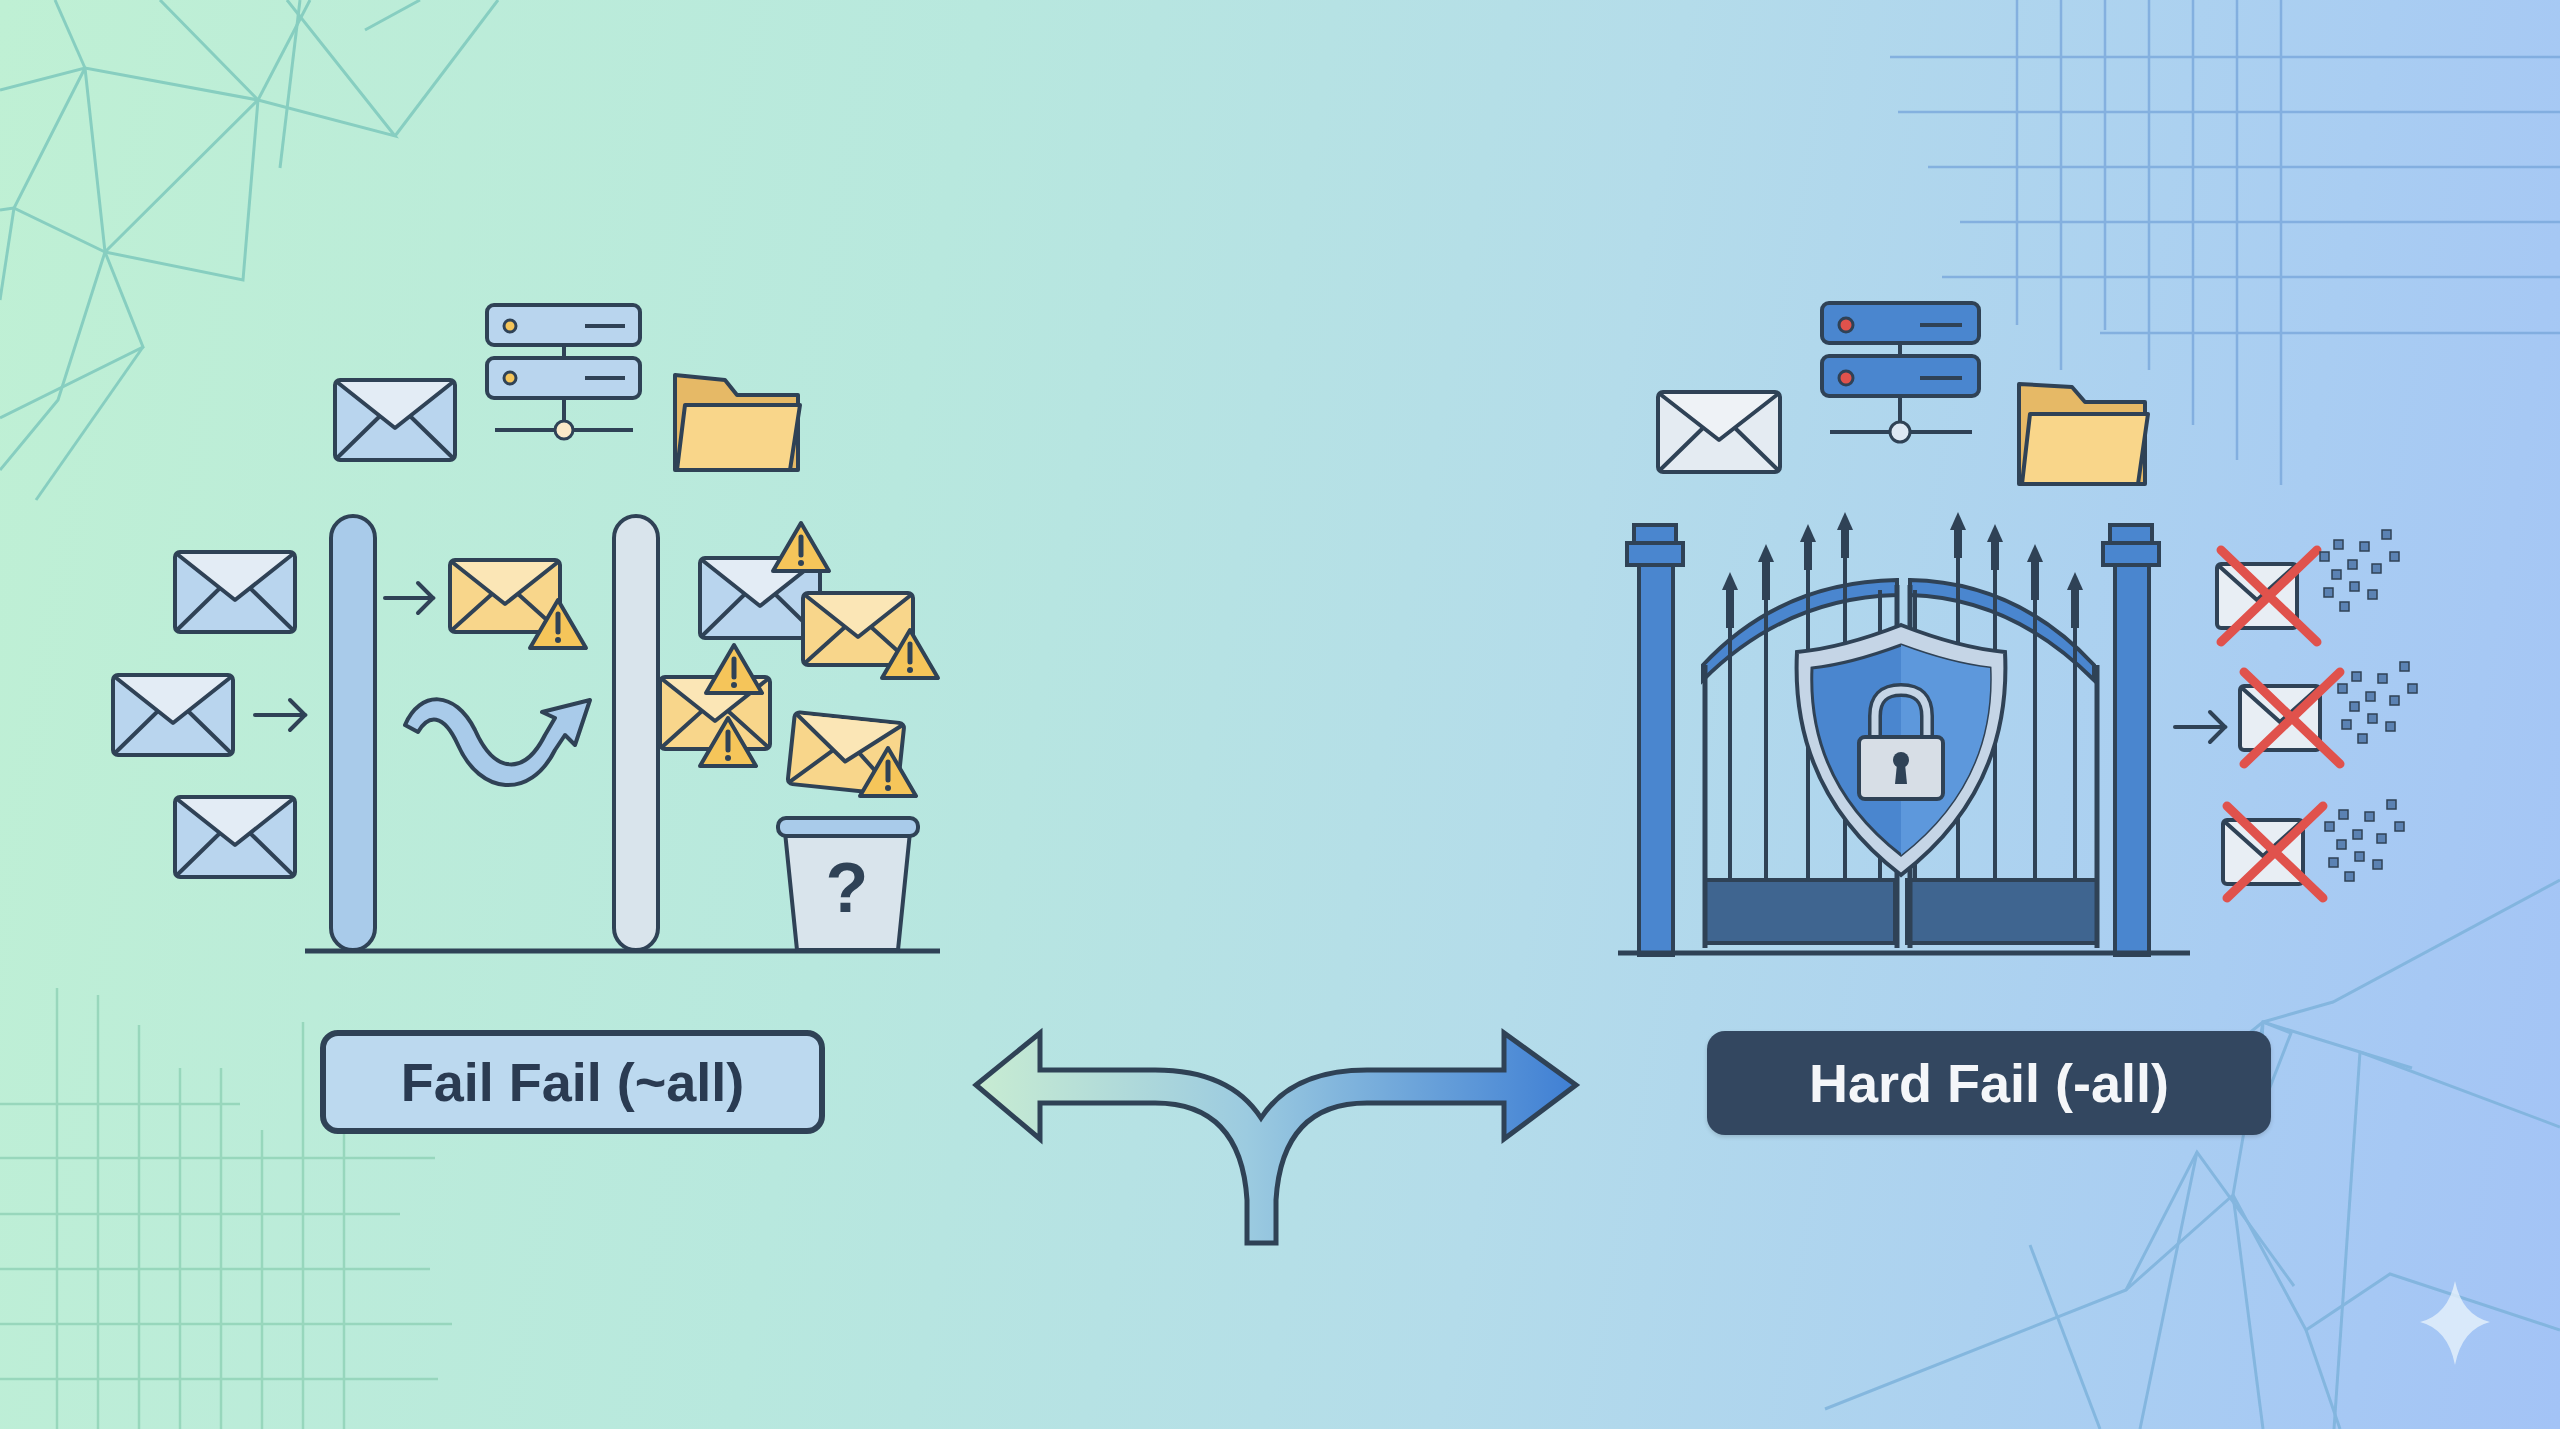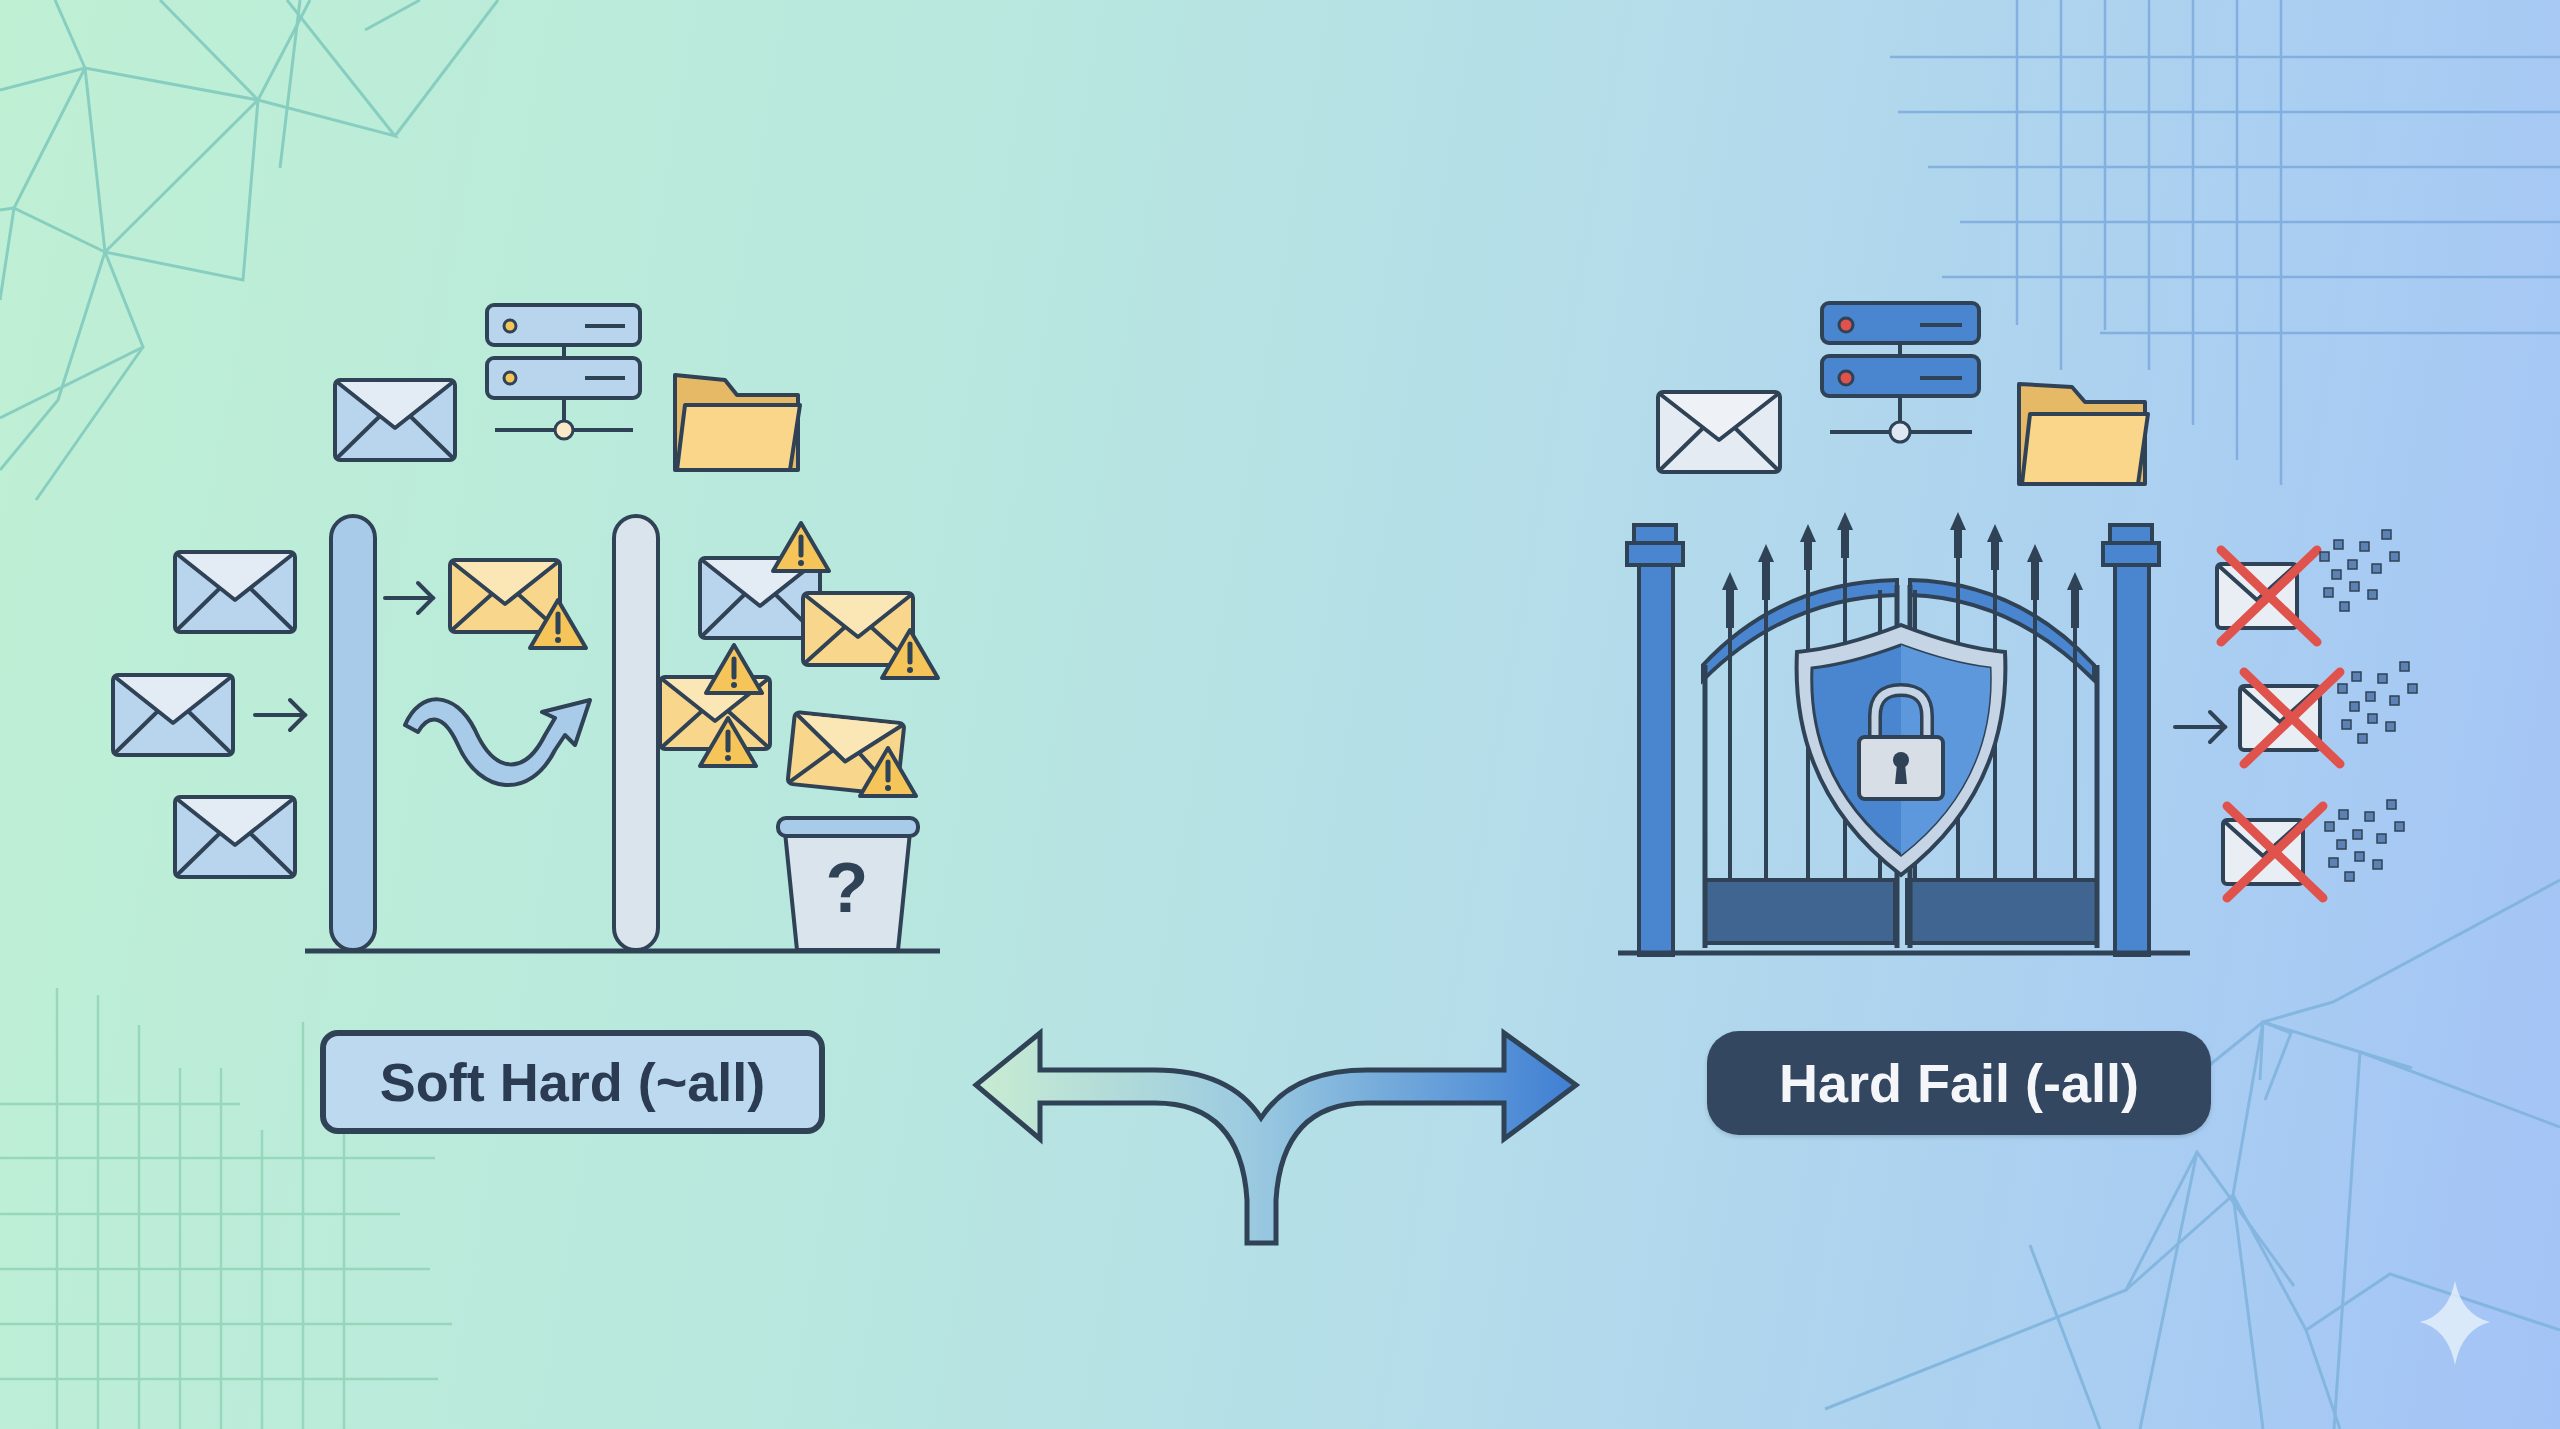--- a/index.html
+++ b/index.html
@@ -9,21 +9,21 @@
     font-family: "Liberation Sans", sans-serif;
   }
   .layer { position:absolute; left:0; top:0; width:2560px; height:1429px; }
   .label {
     position:absolute; height:104px; box-sizing:border-box;
     display:flex; align-items:center; justify-content:center;
     font-family:"Liberation Sans", sans-serif; font-weight:bold; font-size:54px;
     border-radius:18px;
   }
   #soft-label { left:320px; top:1030px; width:505px; background:#bcd9ef; color:#2a3b52; border:6px solid #2f4256; }
-  #hard-label { left:1707px; top:1031px; width:504px; background:#334760; color:#f4f6f9; box-shadow:0 2px 4px rgba(0,0,0,0.15);border-radius:32px; }
+  #hard-label { left:1707px; top:1031px; width:564px; background:#334760; color:#f4f6f9; box-shadow:0 2px 4px rgba(0,0,0,0.15); }
 </style>
 </head>
 <body>
 
 <svg class="layer" viewBox="0 0 2560 1429">
   <g stroke="#7ec9bd" stroke-width="3" fill="none" opacity="0.85">
     <polyline points="0,90 85,68 258,100 395,136 287,0"></polyline>
     <polyline points="85,68 55,0"></polyline>
     <polyline points="85,68 14,208 105,252 258,100 160,0"></polyline>
     <polyline points="85,68 105,252 143,347 0,418"></polyline>
@@ -339,17 +339,17 @@
     <linearGradient id="forkGrad" x1="0" x2="1" y1="0" y2="0">
       <stop offset="0" stop-color="#c8ecd2"></stop>
       <stop offset="0.45" stop-color="#9ccbe0"></stop>
       <stop offset="1" stop-color="#3f7fd4"></stop>
     </linearGradient>
   </defs>
   <path d="M976,1085 L1040,1033 L1040,1070 L1155,1070 Q1230,1070 1261,1118 Q1292,1070 1367,1070 L1504,1070 L1504,1033 L1576,1085 L1504,1139 L1504,1103 L1367,1103 Q1282,1103 1276,1200 L1276,1243 L1247,1243 L1247,1200 Q1241,1103 1155,1103 L1040,1103 L1040,1139 Z" fill="url(#forkGrad)" stroke="#2f4256" stroke-width="5" stroke-linejoin="miter"></path>
 </svg>
 
 <div id="soft-label" class="label">
-  <span>Soft Hard (~all)</span>
+  <span>Fail Fail (~all)</span>
 </div>
 <div id="hard-label" class="label">
   <span>Hard Fail (-all)</span>
 </div>
 
 </body></html>

